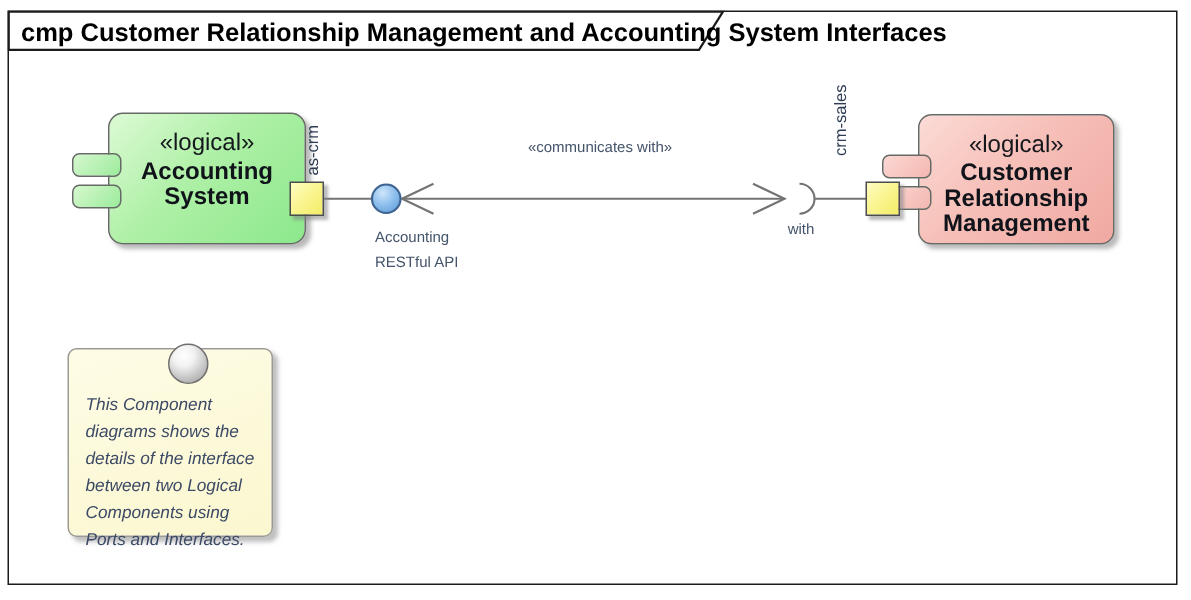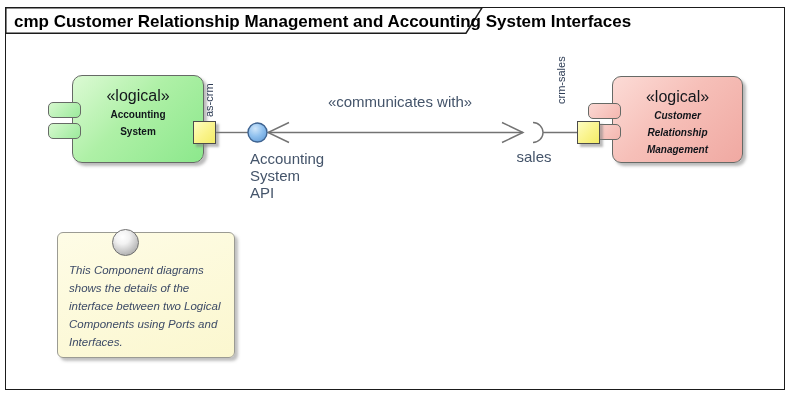--- a/index.html
+++ b/index.html
@@ -28,50 +28,50 @@
   .comp-pink{left:612px;top:76px;width:131px;height:87px;border-radius:9px;
     background:linear-gradient(135deg,#fcdbd6 0%,#f6bfb8 45%,#f0a9a2 100%);}
   .icon-rect{
     position:absolute;width:33px;height:16px;border:1.4px solid #666a66;border-radius:5px;
     box-sizing:border-box;left:-25px;
   }
   .comp-green .icon-rect{background:linear-gradient(135deg,#d6f8ce,#9ceb9c);}
   .comp-pink .icon-rect{background:linear-gradient(135deg,#fbd8d3,#f4b7b0);}
   .icon-rect.r1{top:26px;} .icon-rect.r2{top:47px;}
   .stereotype{margin-top:11px;font-size:16px;color:#14171c;}
-  .comp-name{font-size:10px;font-weight:bold;color:#10141a;line-height:17px;margin:1px auto 0;}
+  .comp-name{font-size:16px;font-weight:bold;color:#10141a;line-height:17px;margin:1px auto 0;}
   .comp-green .comp-name{width:90px;}
-  .comp-pink .comp-name{width:100px;font-style:italic;}
+  .comp-pink .comp-name{width:100px;}
 
   
   .port{
     width:23px;height:23px;box-sizing:border-box;border:1.4px solid #4c4c4c;
     background:linear-gradient(135deg,#fefdc2 0%,#faf48e 50%,#f3ec67 100%);
     box-shadow:2.5px 2.5px 2px rgba(130,130,130,.55);z-index:3;
   }
   .port-as-crm{left:193px;top:121px;}
   .port-crm-sales{left:577px;top:121px;}
 
   
   .vlabel{
     font-size:11px;color:#2e3d55;white-space:nowrap;z-index:3;
     transform:rotate(-90deg);transform-origin:0 100%;
   }
   .vlabel-ascrm{left:218px;top:102px;width:46px;height:15px;}
   .vlabel-crmsales{left:570px;top:89px;width:54px;height:15px;}
 
   
-  .lbl{font-size:15px;color:#44546a;z-index:2;}
+  .lbl{font-size:10px;color:#44546a;z-index:2;}
   .lbl-communicates{left:325px;top:93px;width:150px;text-align:center;}
   .lbl-ball{left:250px;top:150px;width:74px;line-height:17px;}
   .lbl-socket{left:513px;top:148px;width:42px;text-align:center;}
 
   
   .note{
-    left:57px;top:232px;width:178px;height:126px;box-sizing:border-box;
+    left:45px;top:232px;width:137px;height:126px;box-sizing:border-box;
     border:1.2px solid #9b9b93;border-radius:6px;
     background:linear-gradient(160deg,#fefce6 0%,#fbf7cf 100%);
     box-shadow:3px 3px 3px rgba(130,130,130,.5);z-index:2;
   }
   .note-text{
     padding:28px 8px 8px 11px;font-size:11.5px;font-style:italic;
     color:#3c4a66;line-height:18px;
   }
   .note-sphere{
     left:112px;top:229px;width:27px;height:27px;border-radius:50%;
@@ -123,19 +123,19 @@
   <div class="comp-name">Customer Relationship Management</div>
 </div>
 
 <div class="abs port port-as-crm"></div>
 <div class="abs port port-crm-sales"></div>
 
 <div class="abs vlabel vlabel-ascrm">as-crm</div>
 <div class="abs vlabel vlabel-crmsales">crm-sales</div>
 
 <div class="abs lbl lbl-communicates">«communicates with»</div>
-<div class="abs lbl lbl-ball">Accounting System API</div>
-<div class="abs lbl lbl-socket">sales</div>
+<div class="abs lbl lbl-ball">Accounting RESTful API</div>
+<div class="abs lbl lbl-socket">with</div>
 
 <div class="abs note">
   <div class="note-text">This Component diagrams shows the details of the interface between two Logical Components using Ports and Interfaces.</div>
 </div>
 <div class="abs note-sphere"></div>
 
 </body></html>

